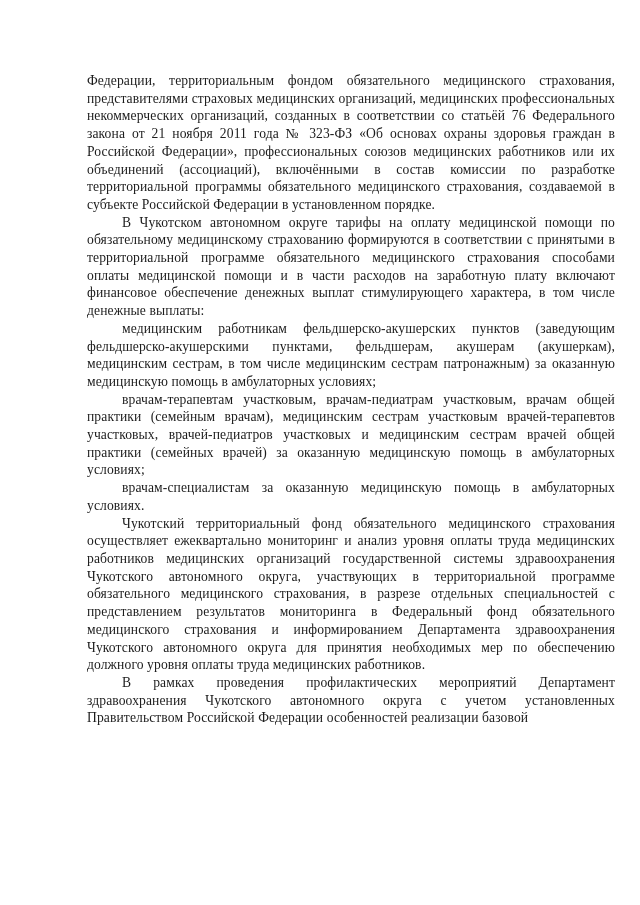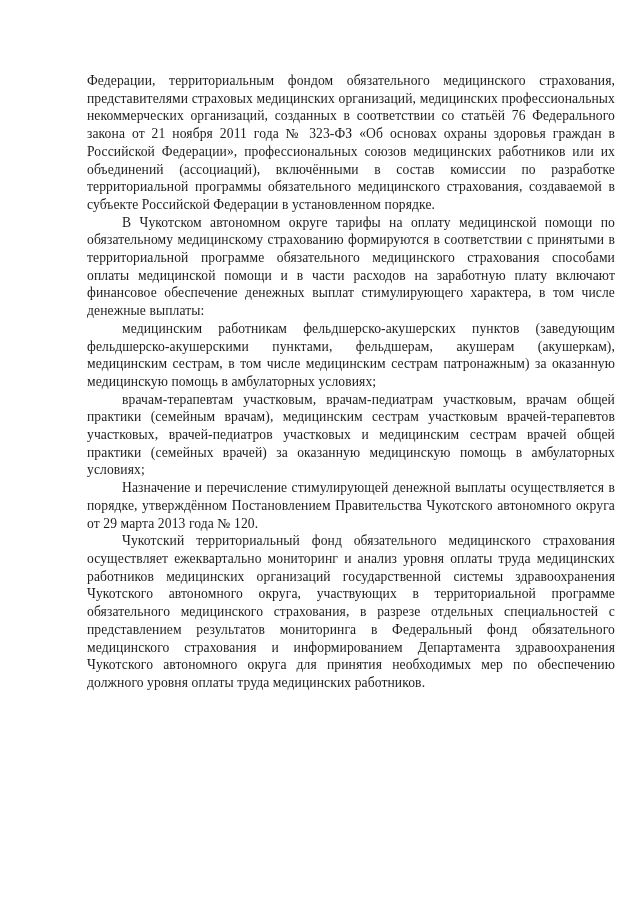--- a/index.html
+++ b/index.html
@@ -45,16 +45,17 @@
 </style>
 </head>
 <body>
 
 <div class="page">
   <div class="text-block">
     <p class="para no-indent">Федерации, территориальным фондом обязательного медицинского страхования, представителями страховых медицинских организаций, медицинских профессиональных некоммерческих организаций, созданных в соответствии со статьёй 76 Федерального закона от 21 ноября 2011 года № 323-ФЗ «Об основах охраны здоровья граждан в Российской Федерации», профессиональных союзов медицинских работников или их объединений (ассоциаций), включёнными в состав комиссии по разработке территориальной программы обязательного медицинского страхования, создаваемой в субъекте Российской Федерации в установленном порядке.</p>
     <p class="para">В Чукотском автономном округе тарифы на оплату медицинской помощи по обязательному медицинскому страхованию формируются в соответствии с принятыми в территориальной программе обязательного медицинского страхования способами оплаты медицинской помощи и в части расходов на заработную плату включают финансовое обеспечение денежных выплат стимулирующего характера, в том числе денежные выплаты:</p>
     <p class="para">медицинским работникам фельдшерско-акушерских пунктов (заведующим фельдшерско-акушерскими пунктами, фельдшерам, акушерам (акушеркам), медицинским сестрам, в том числе медицинским сестрам патронажным) за оказанную медицинскую помощь в амбулаторных условиях;</p>
     <p class="para">врачам-терапевтам участковым, врачам-педиатрам участковым, врачам общей практики (семейным врачам), медицинским сестрам участковым врачей-терапевтов участковых, врачей-педиатров участковых и медицинским сестрам врачей общей практики (семейных врачей) за оказанную медицинскую помощь в амбулаторных условиях;</p>
-    <p class="para">Назначение и перечисление стимулирующей денежной выплаты осуществляется в порядке, утверждённом Постановлением Правительства Чукотского автономного округа от 29 марта 2013 года № 120.</p>
+    <p class="para">врачам-специалистам за оказанную медицинскую помощь в амбулаторных условиях.</p>
     <p class="para">Чукотский территориальный фонд обязательного медицинского страхования осуществляет ежеквартально мониторинг и анализ уровня оплаты труда медицинских работников медицинских организаций государственной системы здравоохранения Чукотского автономного округа, участвующих в территориальной программе обязательного медицинского страхования, в разрезе отдельных специальностей с представлением результатов мониторинга в Федеральный фонд обязательного медицинского страхования и информированием Департамента здравоохранения Чукотского автономного округа для принятия необходимых мер по обеспечению должного уровня оплаты труда медицинских работников.</p>
+    <p class="para">В рамках проведения профилактических мероприятий Департамент здравоохранения Чукотского автономного округа с учетом установленных Правительством Российской Федерации особенностей реализации базовой</p>
   </div>
 </div>
 
 </body></html>

